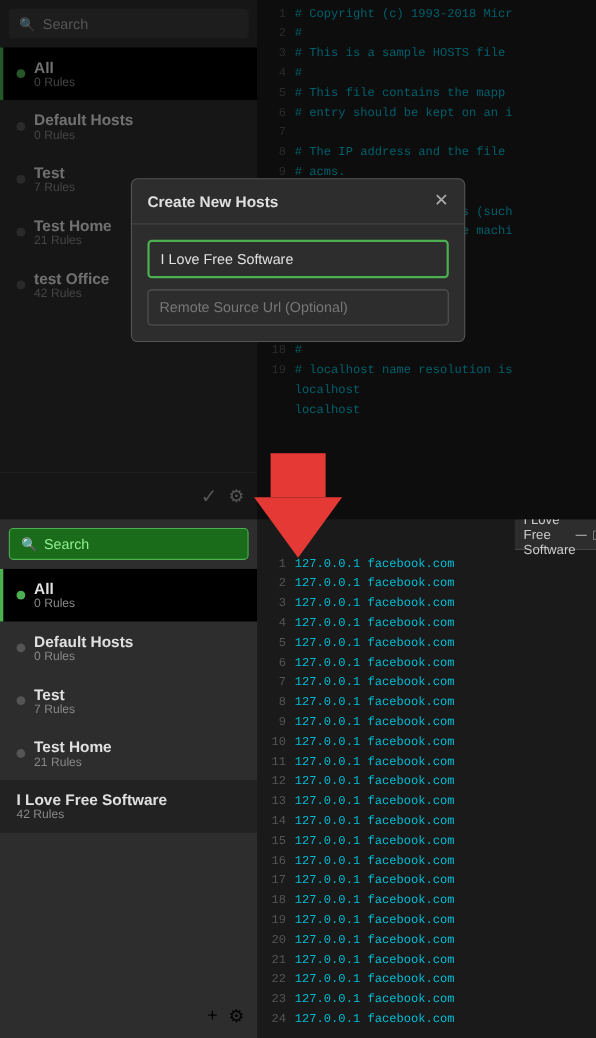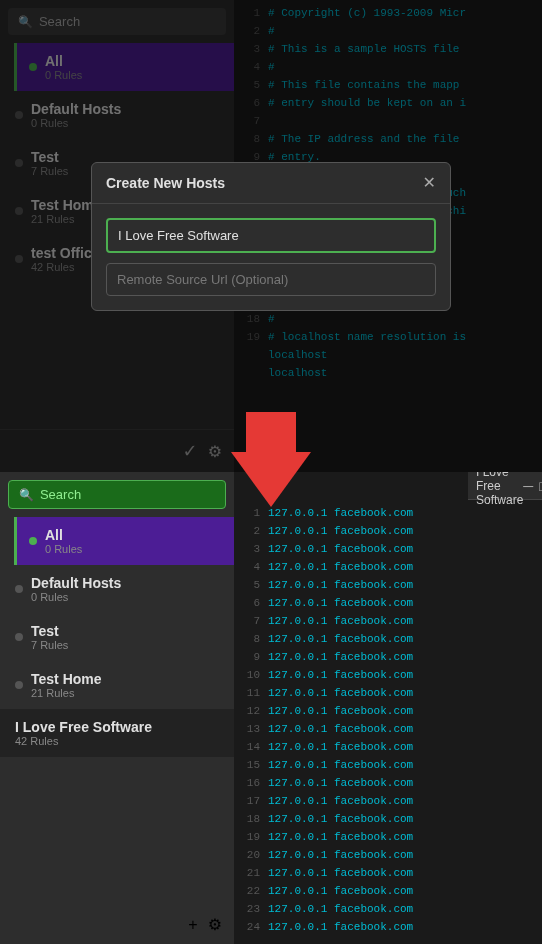--- a/index.html
+++ b/index.html
@@ -60,23 +60,22 @@
       overflow-y: auto;
     }
 
     .sidebar-item {
       padding: 10px 12px;
       cursor: pointer;
       border-left: 3px solid transparent;
       position: relative;
     }
     .sidebar-item.active {
-      background: #4c1d95;
+      background: #000000;
       border-left: 3px solid #4caf50;
-      margin-left: 14px;
     }
     .sidebar-item .item-name {
       font-size: 14px;
       font-weight: 600;
       color: #e0e0e0;
     }
     .sidebar-item .item-rules {
       font-size: 11px;
       color: #888;
     }
@@ -158,21 +157,21 @@
       background: rgba(0,0,0,0.5);
       display: flex;
       align-items: center;
       justify-content: center;
       z-index: 10;
     }
     .dialog {
       background: #2d2d2d;
       border: 1px solid #555;
       border-radius: 6px;
-      width: 360px;
+      width: 304px;
       padding: 0;
       position: relative;
     }
     .dialog-header {
       display: flex;
       justify-content: space-between;
       align-items: center;
       padding: 12px 14px;
       border-bottom: 1px solid #444;
     }
@@ -312,21 +311,21 @@
     <div class="sidebar-bottom">
       <span class="check-icon">✓</span>
       <span class="icon-btn">⚙</span>
     </div>
   </div>
 
   <div class="main-content">
     <div class="code-view" id="top-code-view">
     <div class="code-line">
           <span class="line-num">1</span>
-          <span class="line-content"># Copyright (c) 1993-2009 Micr</span>
+          <span class="line-content"># Copyright (c) 1993-2018 Micr</span>
         </div>
         <div class="code-line">
           <span class="line-num">2</span>
           <span class="line-content">#</span>
         </div>
         <div class="code-line">
           <span class="line-num">3</span>
           <span class="line-content"># This is a sample HOSTS file</span>
         </div>
         <div class="code-line">
@@ -343,21 +342,21 @@
         </div>
         <div class="code-line">
           <span class="line-num">7</span>
         </div>
         <div class="code-line">
           <span class="line-num">8</span>
           <span class="line-content"># The IP address and the file</span>
         </div>
         <div class="code-line">
           <span class="line-num">9</span>
-          <span class="line-content">#  entry.</span>
+          <span class="line-content">#  acms.</span>
         </div>
         <div class="code-line">
           <span class="line-num">10</span>
           <span class="line-content">#</span>
         </div>
         <div class="code-line">
           <span class="line-num">11</span>
           <span class="line-content"># Additionally, comments (such</span>
         </div>
         <div class="code-line">

